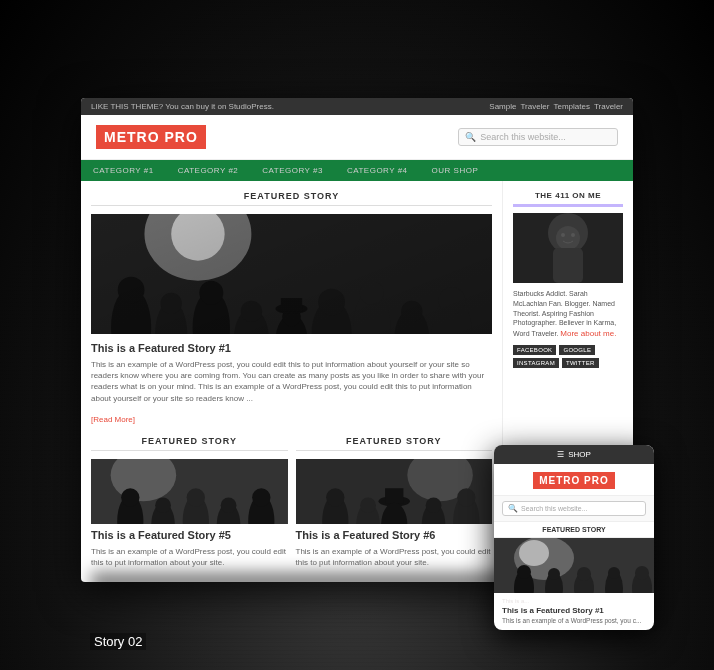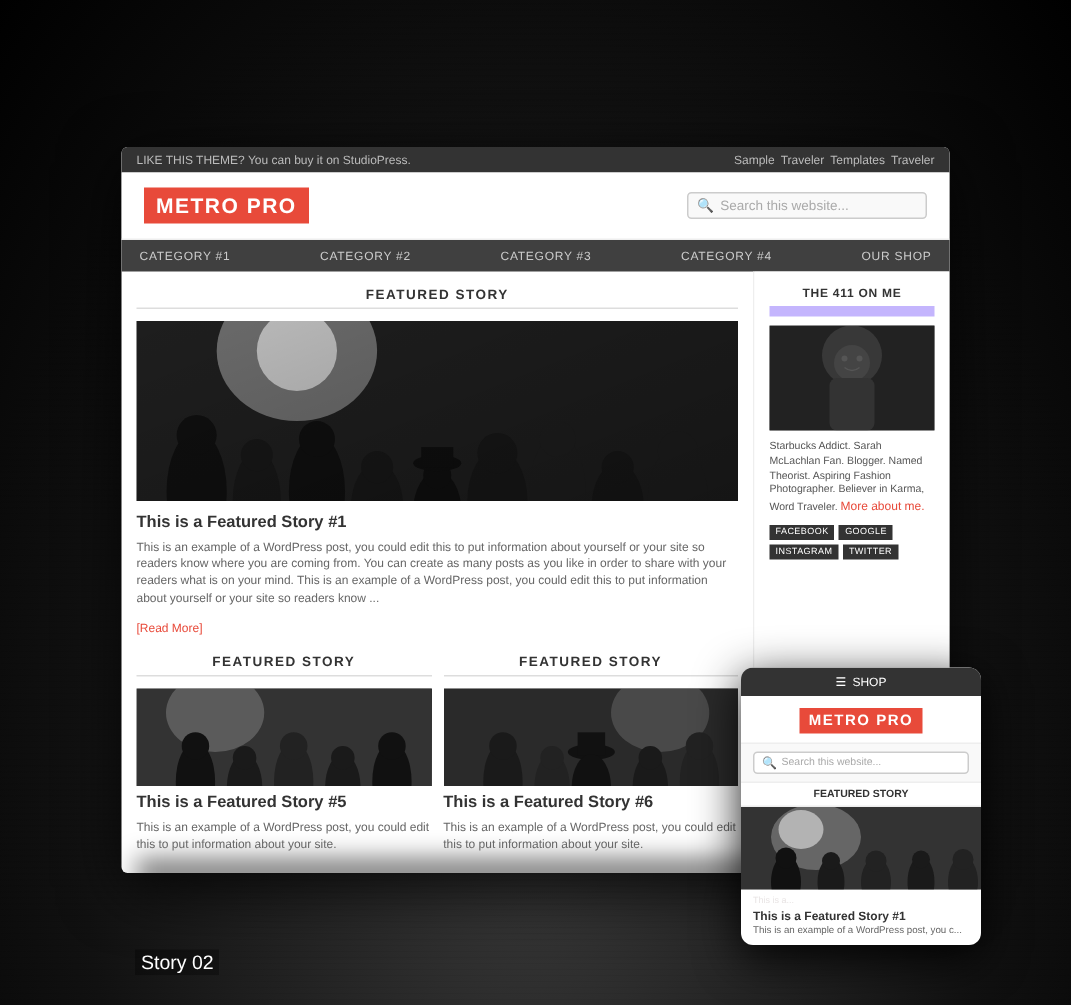--- a/index.html
+++ b/index.html
@@ -92,24 +92,23 @@
       border-radius: 3px;
       padding: 3px 6px;
       background: #f9f9f9;
       width: 160px;
     }
     .search-box-icon { color: #aaa; font-size: 9px; margin-right: 4px; }
     .search-input-placeholder { color: #aaa; font-size: 9px; }
 
     
     .site-nav {
-      background: #404040;
-      display: flex;
-      gap: 16px;
-      justify-content: space-between;
+      background: #15803d;
+      display: flex;
+      gap: 0;
     }
     .nav-item {
       color: #ccc;
       font-size: 8px;
       padding: 6px 12px;
       text-transform: uppercase;
       letter-spacing: 0.5px;
       cursor: pointer;
     }
 
@@ -200,21 +199,21 @@
       padding: 10px;
       background: #fff;
     }
     .sidebar-section-title {
       font-size: 8px;
       font-weight: bold;
       text-transform: uppercase;
       letter-spacing: 0.5px;
       color: #333;
       text-align: center;
-      border-bottom: 7px solid #c4b5fd;
+      border-bottom: 3px solid #c4b5fd;
       padding-bottom: 4px;
       margin-bottom: 6px;
     }
     .sidebar-img {
       width: 100%;
       height: 70px;
       background: linear-gradient(135deg, #555 0%, #222 50%, #444 100%);
       margin-bottom: 6px;
       overflow: hidden;
       position: relative;

